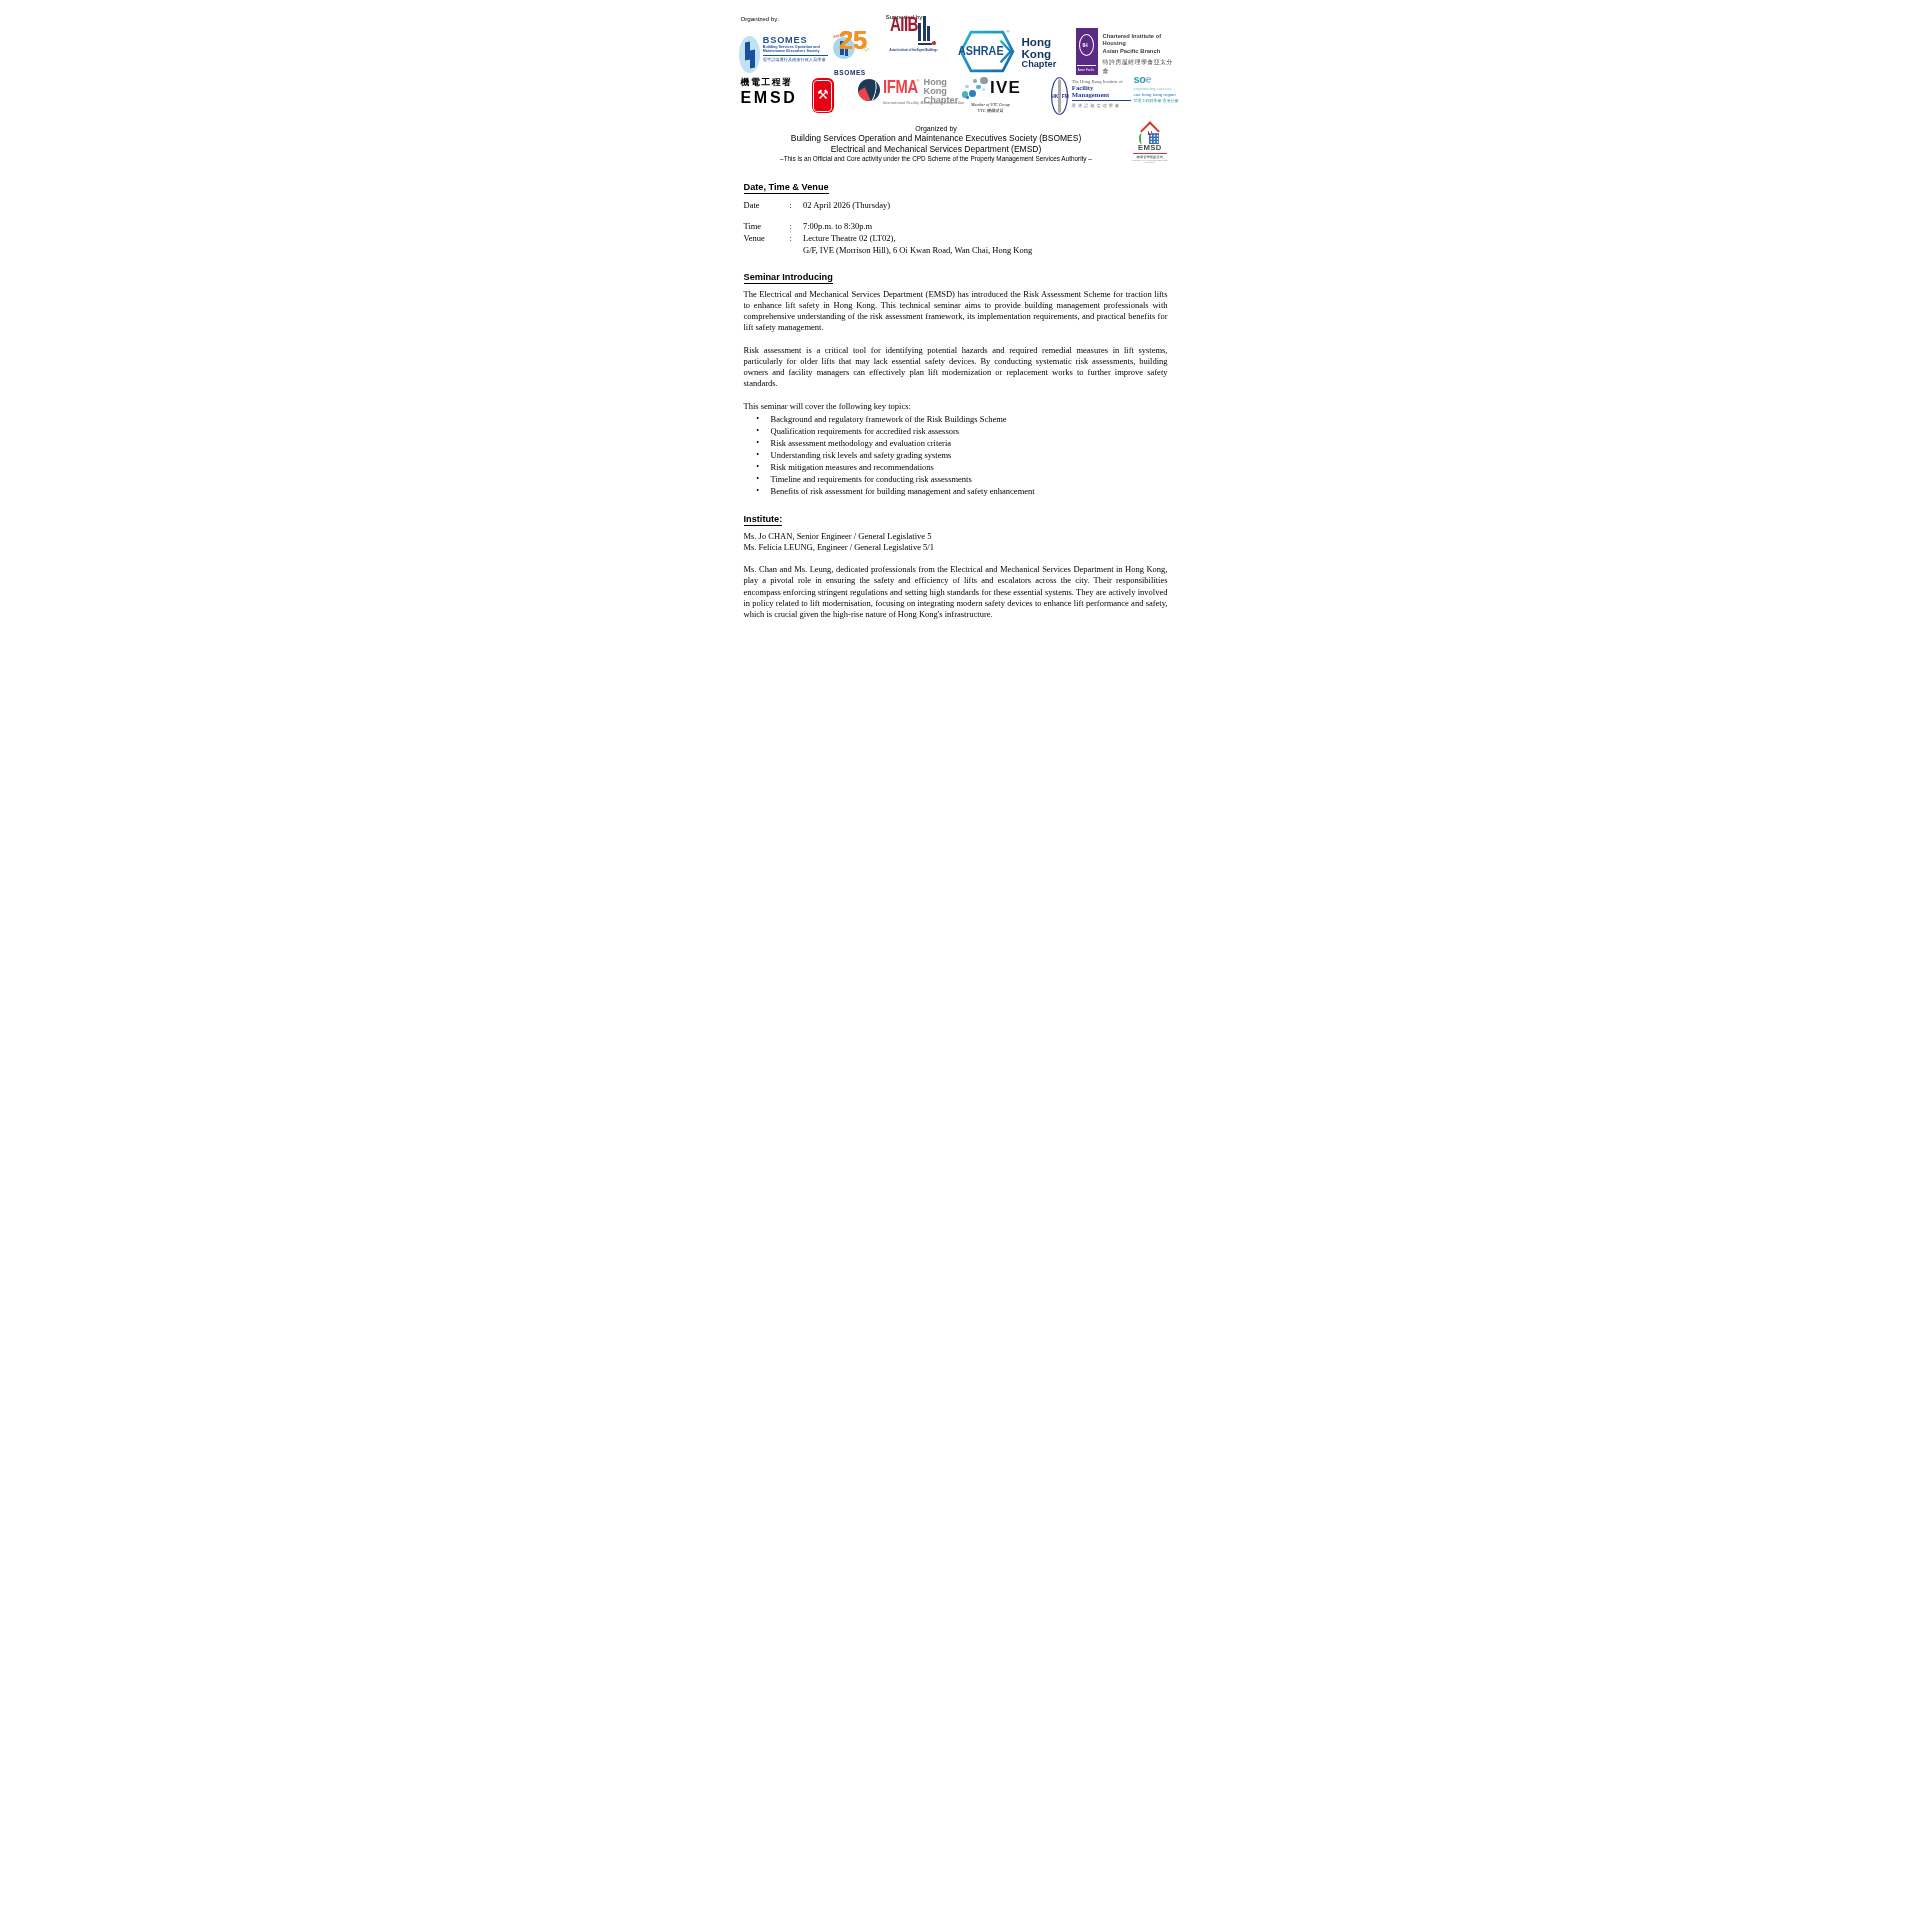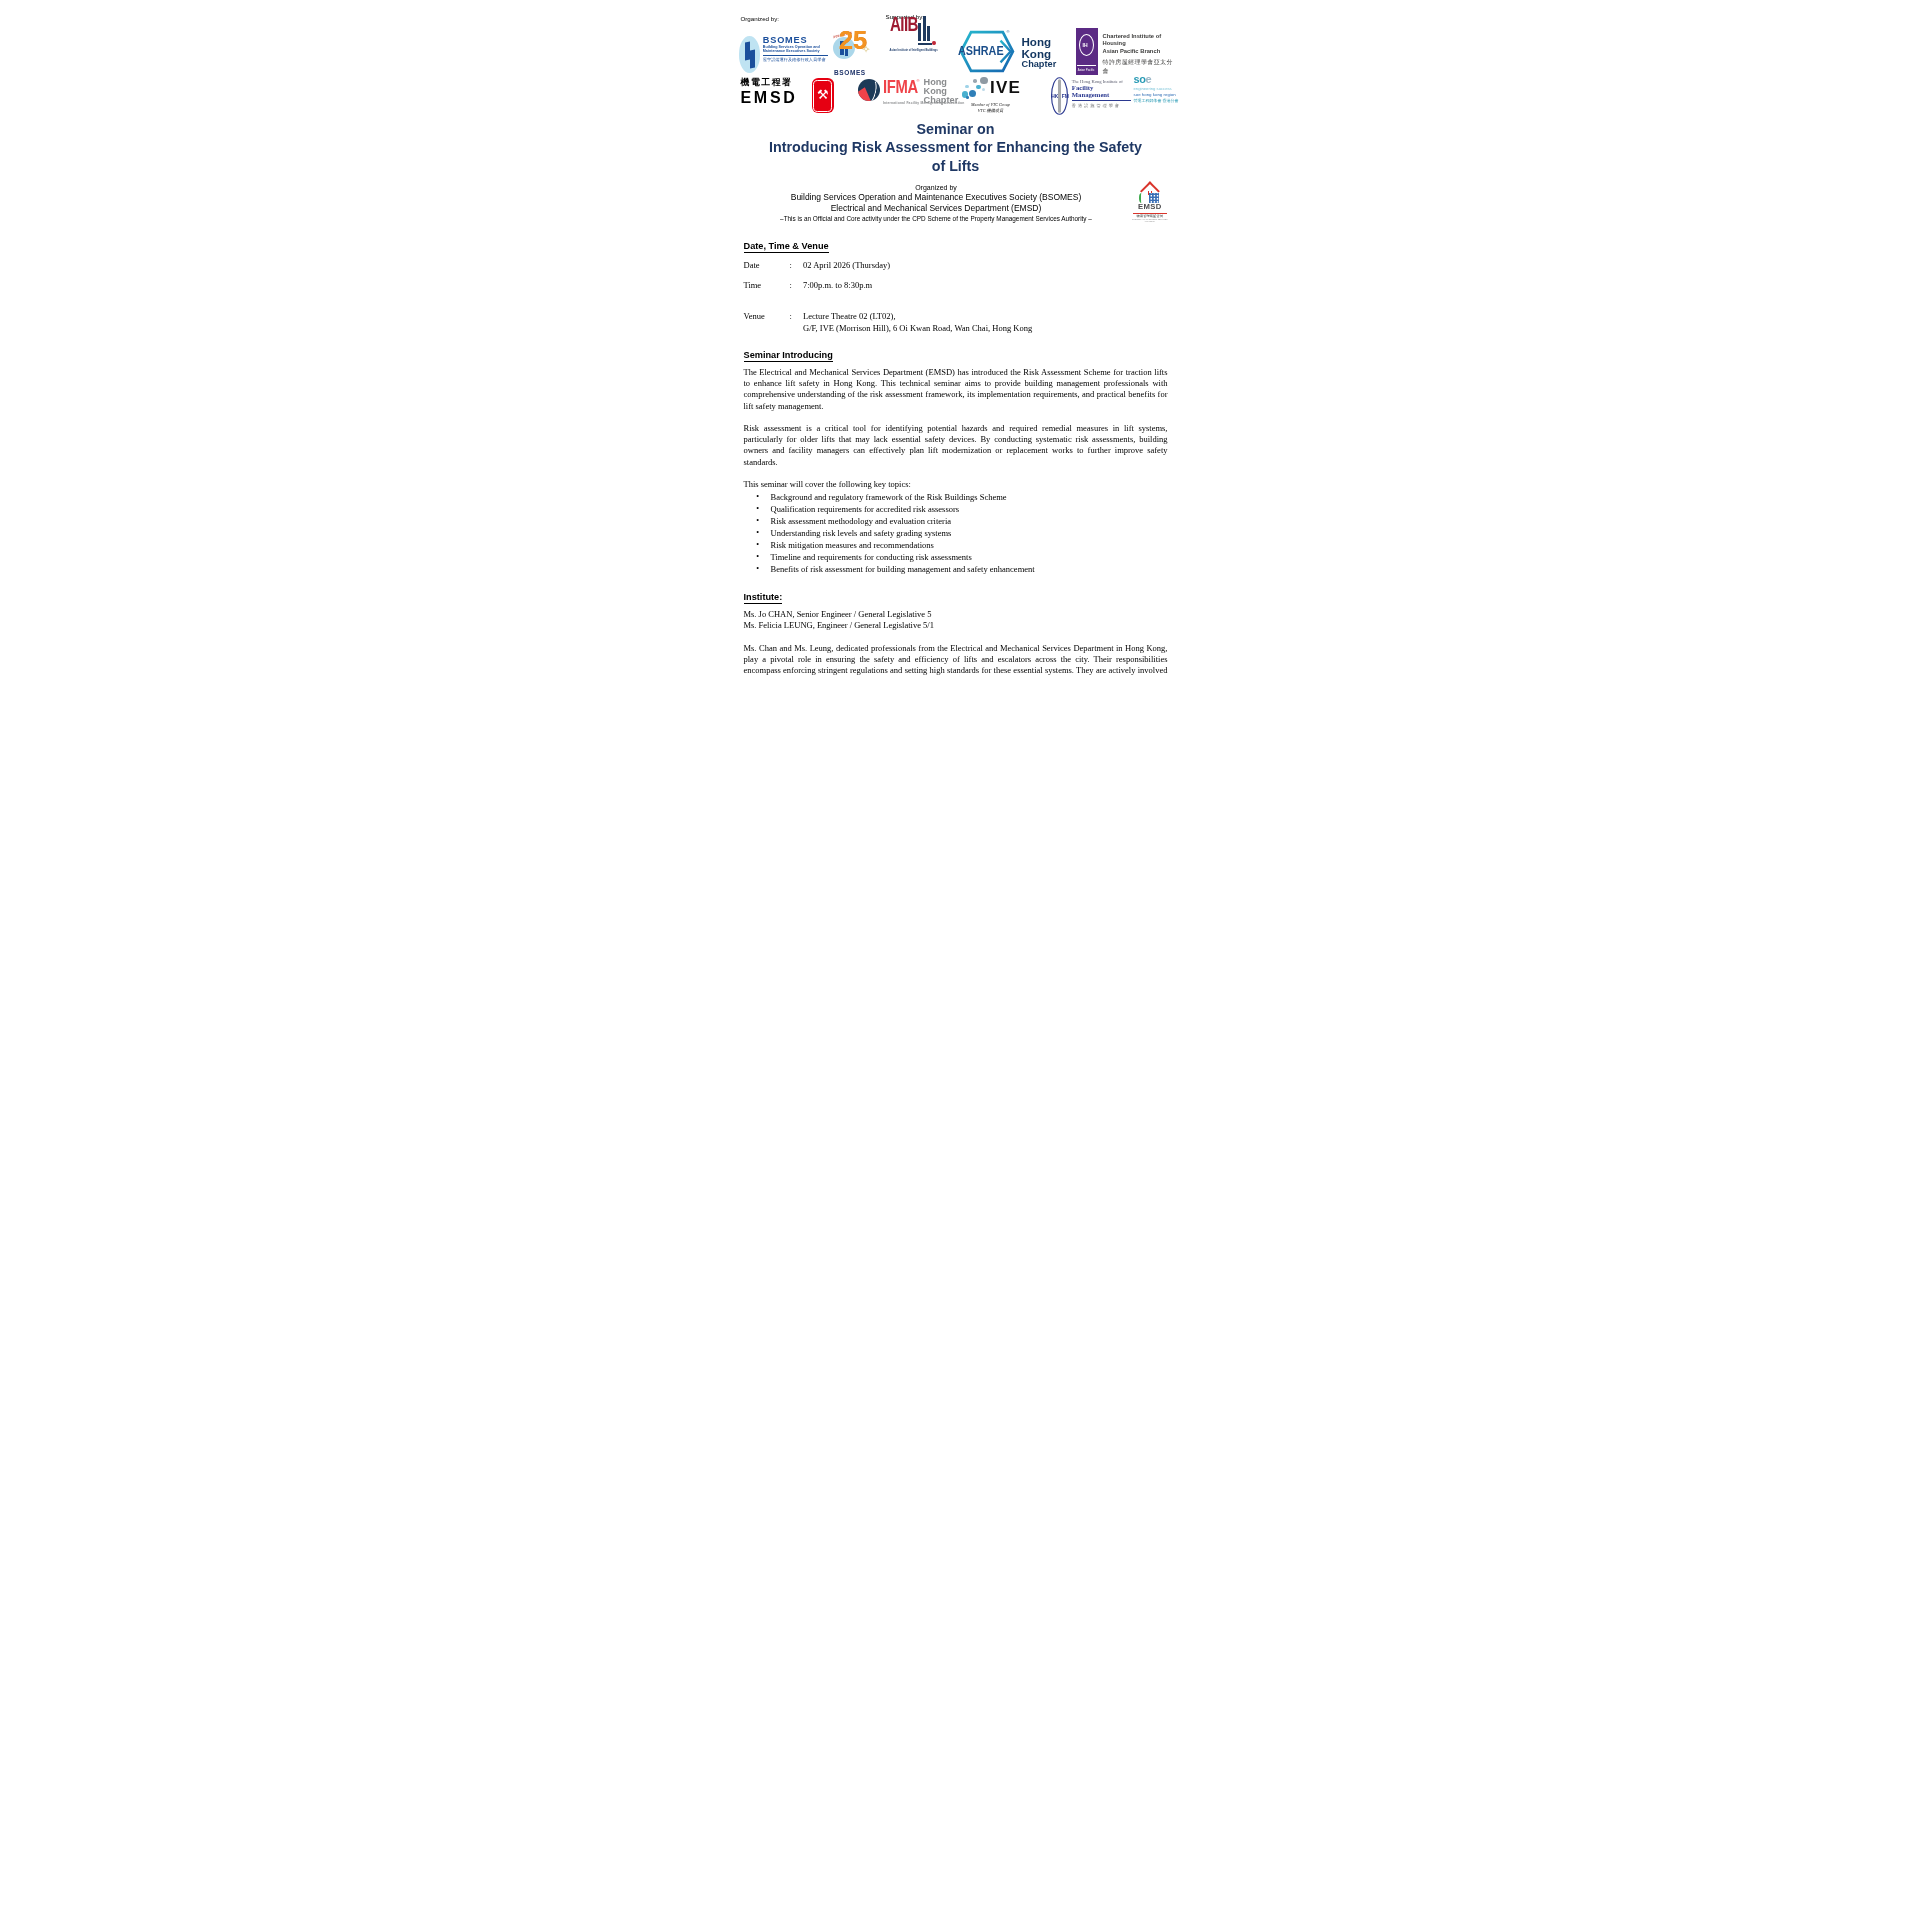--- a/index.html
+++ b/index.html
@@ -158,21 +158,21 @@
   .pmsa-en { font-size:1.8px; color:#8a8a8a; letter-spacing:0.1px; }
 
   
   .content { margin:0 27px; font-size:8.5px; }
   .section-heading { font-family:"Liberation Sans",sans-serif; font-weight:bold; font-size:9.2px;
                      display:inline-block; border-bottom:1.9px solid #000; padding-bottom:0.8px; line-height:1.15; }
   .details { margin-top:8.5px; }
   .detail-row { display:grid; grid-template-columns:46px 13.5px auto; align-items:start; }
   .detail-row.r1 { margin-top:6.2px; }
   .detail-row.r2 { margin-top:10.8px; }
-  .detail-row.r3 { margin-top:21px; }
+  .detail-row.r3 { margin-top:2px; }
   .detail-value div { line-height:11.6px; }
 
   .highlights { margin-top:15.4px; }
   .para { text-align:justify; line-height:11.2px; margin-top:4.6px; }
   .para + .para { margin-top:11.2px; }
   .topics-intro { margin-top:11.2px; line-height:11.2px; }
   ul.topics { list-style:none; margin:0.8px 0 0; padding:0; }
   ul.topics li { position:relative; padding-left:27px; line-height:12px; }
   ul.topics .bullet { position:absolute; left:12.7px; top:0; font-size:8px; }
 
@@ -320,25 +320,20 @@
     </div>
 
     <div class="logo soe">
       <div class="soe-name"><span class="so">so</span><span class="e">e</span></div>
       <div class="soe-tag">engineering success</div>
       <div class="soe-region">soe hong kong region</div>
       <div class="soe-cn">營運工程師學會 香港分會</div>
     </div>
   </div>
 
-  <div class="doc-title">
-    <div>Seminar on</div>
-    <div>Introducing Risk Assessment for Enhancing the Safety</div>
-    <div>of Lifts</div>
-  </div>
 
   <div class="org-block">
     <div class="org-text">
       <div class="org-intro">Organized by</div>
       <div class="org-main">Building Services Operation and Maintenance Executives Society (BSOMES)</div>
       <div class="org-main">Electrical and Mechanical Services Department (EMSD)</div>
       <div class="org-note">–This is an Official and Core activity under the CPD Scheme of the Property Management Services Authority –</div>
     </div>
     <div class="pmsa">
       <div class="pmsa-house">

